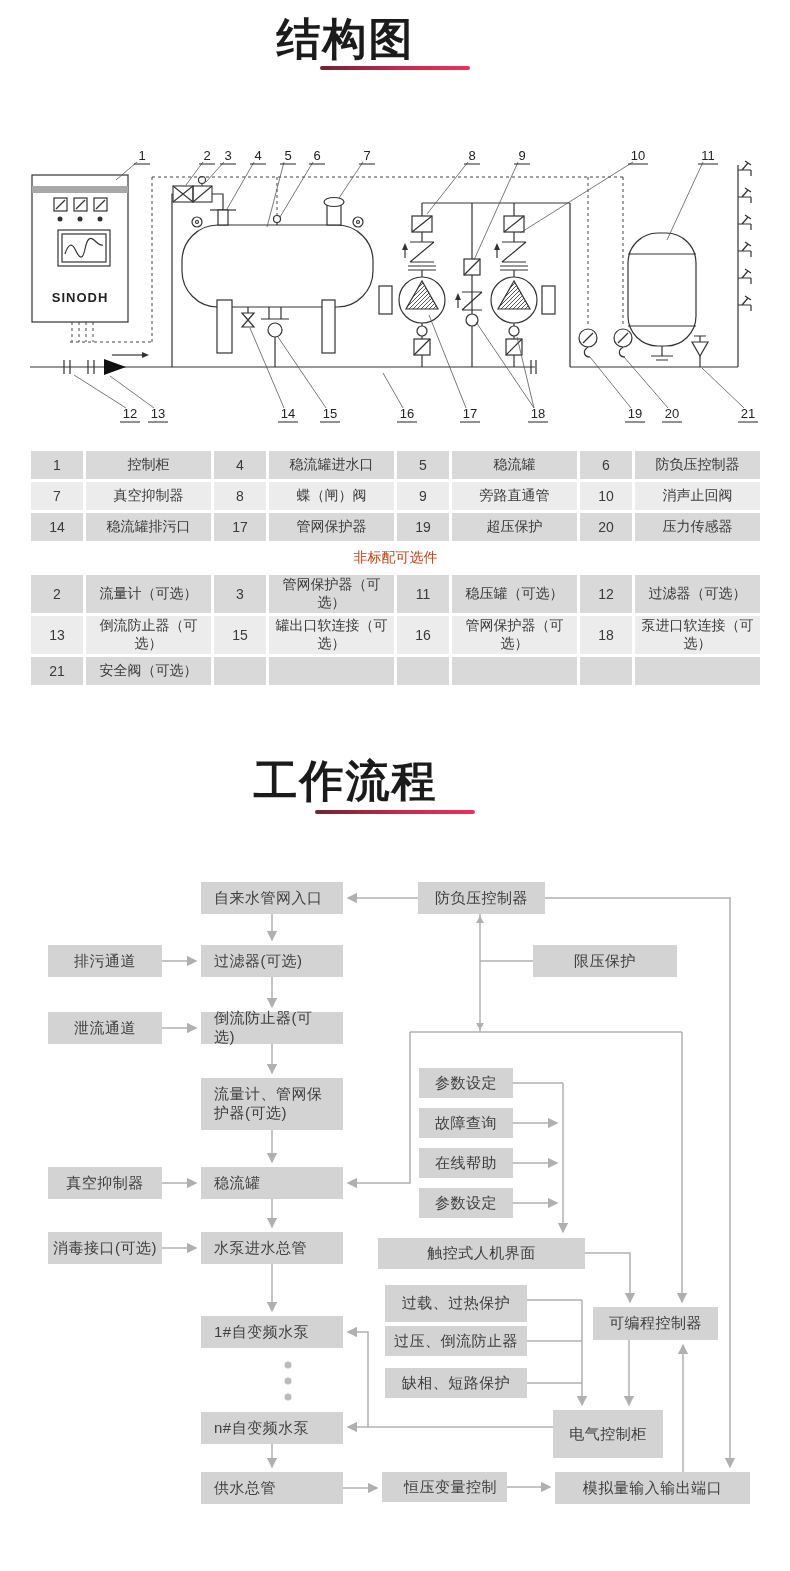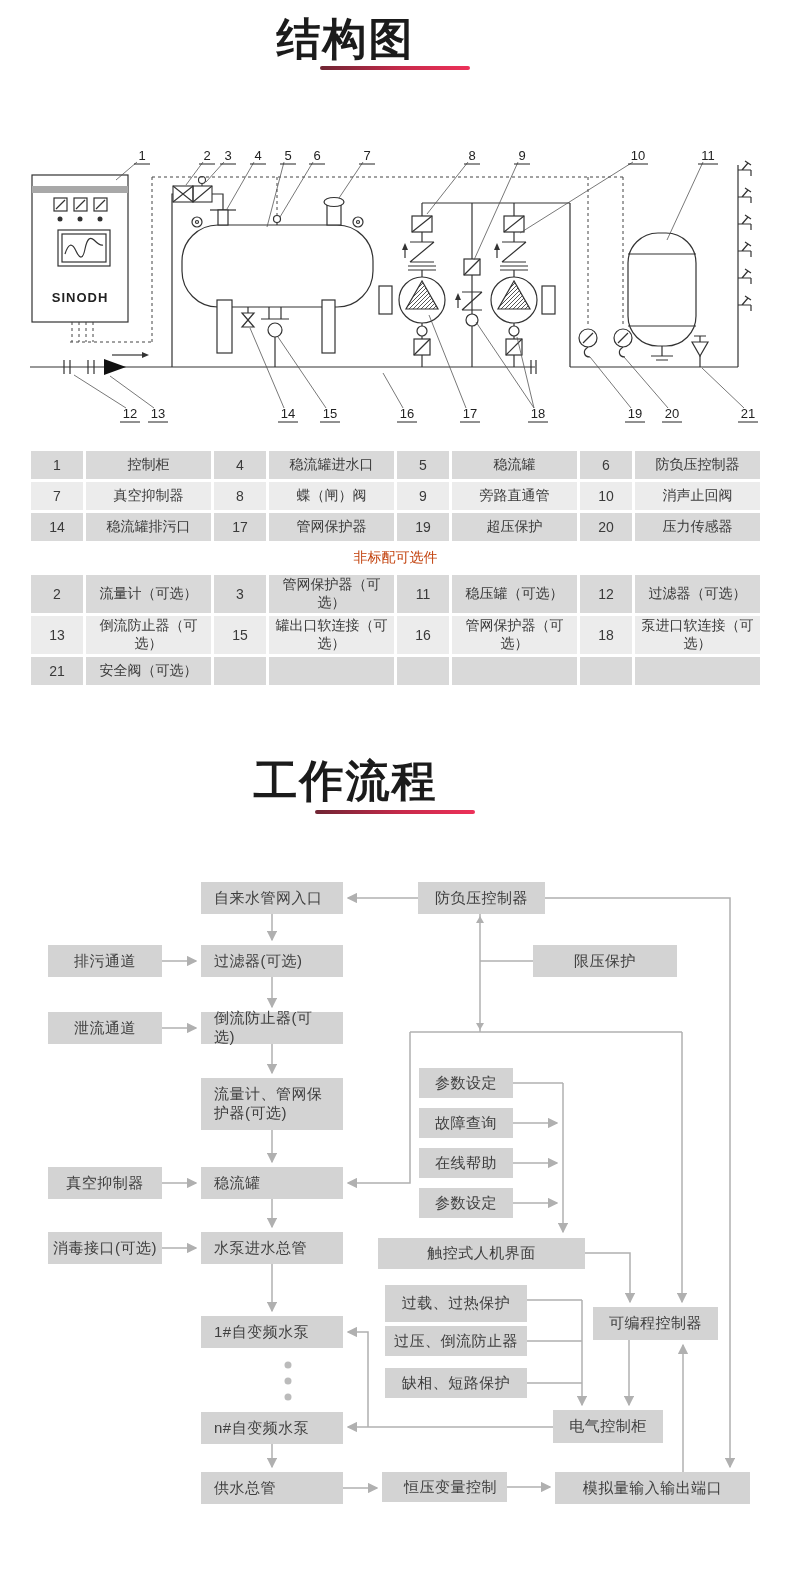--- a/index.html
+++ b/index.html
@@ -390,19 +390,19 @@
     <div class="fb left" style="left:201px;top:307px;width:142px;height:32px;">稳流罐</div>
     <div class="fb" style="left:48px;top:372px;width:114px;height:32px;">消毒接口(可选)</div>
     <div class="fb left" style="left:201px;top:372px;width:142px;height:32px;">水泵进水总管</div>
     <div class="fb" style="left:378px;top:378px;width:207px;height:31px;">触控式人机界面</div>
     <div class="fb" style="left:385px;top:425px;width:142px;height:37px;text-align:right;">过载、过热保护</div>
     <div class="fb" style="left:593px;top:447px;width:125px;height:33px;">可编程控制器</div>
     <div class="fb left" style="left:201px;top:456px;width:142px;height:32px;">1#自变频水泵</div>
     <div class="fb" style="left:385px;top:466px;width:142px;height:30px;">过压、倒流防止器</div>
     <div class="fb" style="left:385px;top:508px;width:142px;height:30px;">缺相、短路保护</div>
     <div class="fb left" style="left:201px;top:552px;width:142px;height:32px;">n#自变频水泵</div>
-    <div class="fb" style="left:553px;top:550px;width:110px;height:33px;">电气控制柜</div>
+    <div class="fb" style="left:553px;top:550px;width:110px;height:48px;">电气控制柜</div>
     <div class="fb left" style="left:201px;top:612px;width:142px;height:32px;">供水总管</div>
     <div class="fb" style="left:382px;top:612px;width:125px;height:30px;padding-left:12px;">恒压变量控制</div>
     <div class="fb" style="left:555px;top:612px;width:195px;height:32px;">模拟量输入输出端口</div>
   </div>
 
 </div>
 
 </body></html>

